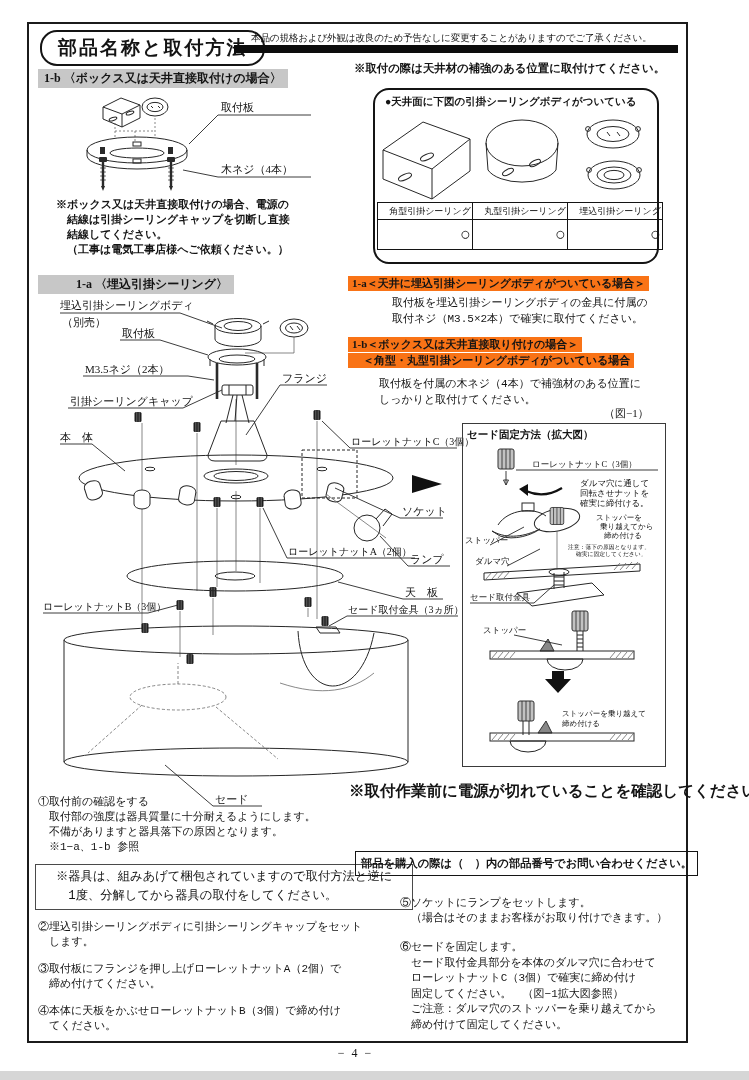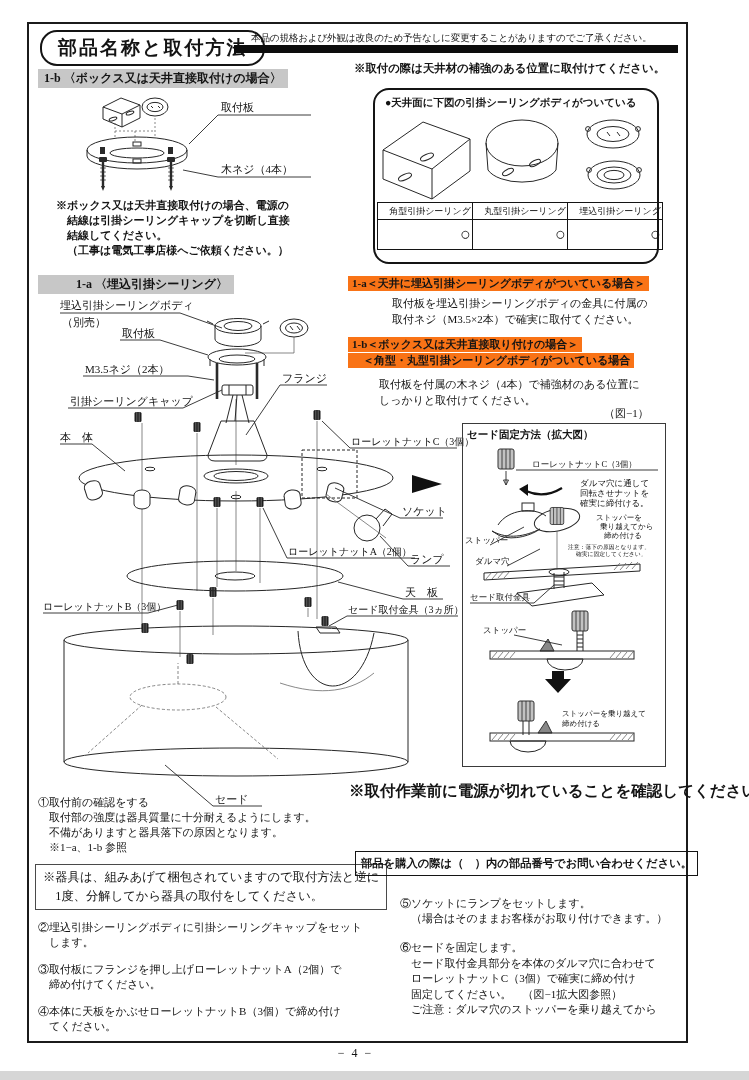--- a/index.html
+++ b/index.html
@@ -6,36 +6,36 @@
   .page{position:relative;width:749px;height:1080px;background:#ffffff;overflow:hidden;
         font-family:"Liberation Serif","DejaVu Serif",serif;color:#141414;}
   .abs{position:absolute;}
   .frame{position:absolute;left:27px;top:22px;width:657px;height:1017px;border:2px solid #1b1b1b;pointer-events:none;}
   .title-pill{left:40px;top:30px;border:2px solid #141414;border-radius:17px;padding:3px 16px;
               font-size:19px;font-weight:600;letter-spacing:2px;background:#fff;}
   .disclaimer{left:251px;top:32px;width:430px;font-size:9.6px;letter-spacing:-0.2px;}
   .black-bar{left:234px;top:45px;width:444px;height:8px;background:#0c0c0c;}
   .gray-head{background:#c7c7c7;font-weight:bold;font-size:12px;padding:1px 6px;white-space:nowrap;}
   .gray-head-sm{background:#f97316;font-weight:bold;font-size:11px;padding:0 4px;white-space:nowrap;}
-  .ln{white-space:pre;}
+  .ln{white-space:pre;font-family:Liberation Mono, monospace;}
   .note-sm{font-size:11px;line-height:15px;font-weight:bold;margin-left:18px;}
   .body-txt{font-size:11px;line-height:16px;}
   .round-box{left:373px;top:88px;width:282px;height:172px;border:2px solid #141414;border-radius:16px;}
   .bullet-txt{left:385px;top:96px;font-size:10.5px;line-height:13px;font-weight:bold;}
   table.ctable{position:absolute;left:377px;top:202px;border-collapse:collapse;}
   table.ctable td{border:1.2px solid #141414;width:92px;text-align:right;}
   td.chead{font-size:9px;height:16px;padding:0 1px;}
   td.cmark{font-size:18px;height:27px;}
   .fig-box{left:462px;top:423px;width:202px;height:342px;border:1.2px solid #3a3a3a;}
   .fig-caption{left:604px;top:406px;font-size:11px;}
   .fig-title{left:467px;top:428px;font-size:10.5px;font-weight:bold;}
   .warn-big{left:349px;top:781px;font-size:15.5px;font-weight:bold;white-space:nowrap;}
   .parts-note{left:355px;top:851px;border:1.6px solid #141414;padding:4px 5px;font-size:11.3px;font-weight:bold;white-space:nowrap;}
   .step{font-size:11px;line-height:15px;}
-  .boxed-note{left:35px;top:864px;border:1.2px solid #4a4a4a;padding:3px 7px;font-size:12.3px;line-height:19px;white-space:nowrap;}
+  .boxed-note{left:35px;top:864px;border:1.2px solid #4a4a4a;padding:3px 20px;font-size:12.3px;line-height:19px;white-space:nowrap;}
   .pageno{left:27px;top:1046px;width:657px;text-align:center;font-size:12px;letter-spacing:2px;}
   .bottom-strip{left:0;top:1071px;width:749px;height:9px;background:#d6d6d6;}
   svg{overflow:visible;}
   svg .s{stroke:#272727;fill:none;stroke-width:1;}
   svg .thin{stroke:#555;fill:none;stroke-width:0.7;}
   svg .lead{stroke:#272727;fill:none;stroke-width:0.9;}
   svg text{font-family:"Liberation Serif","DejaVu Serif",serif;font-size:11px;fill:#141414;}
   svg text.t10{font-size:10px;}
   svg text.t8{font-size:8.5px;}
   svg text.t7{font-size:7.5px;}
@@ -405,17 +405,18 @@
   <div class="abs step" style="left:400px;top:896px;">
     <div class="ln">⑤ソケットにランプをセットします。</div>
     <div class="ln">　（場合はそのままお客様がお取り付けできます。）</div>
   </div>
   <div class="abs step" style="left:400px;top:940px;line-height:15.5px;">
     <div class="ln">⑥セードを固定します。</div>
     <div class="ln">　セード取付金具部分を本体のダルマ穴に合わせて</div>
     <div class="ln">　ローレットナットC（3個）で確実に締め付け</div>
     <div class="ln">　固定してください。　（図−1拡大図参照）</div>
     <div class="ln">　ご注意：ダルマ穴のストッパーを乗り越えてから</div>
+    <div class="ln">　締め付けて固定してください。</div>
   </div>
 
   <div class="abs pageno">− 4 −</div>
   <div class="abs bottom-strip"></div>
 </div>
 
 </body></html>

